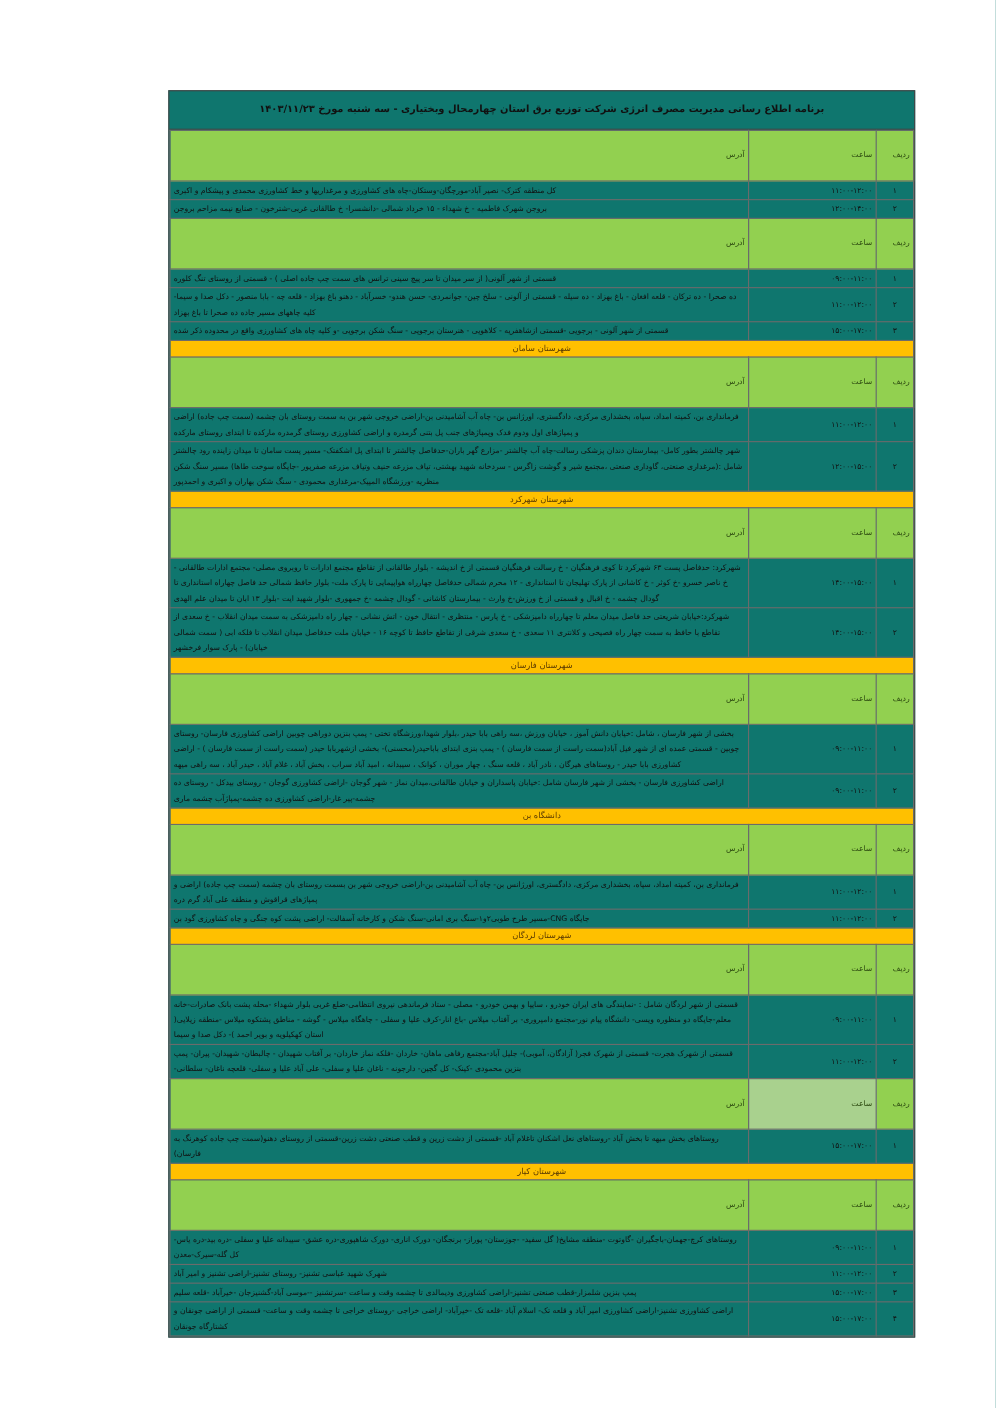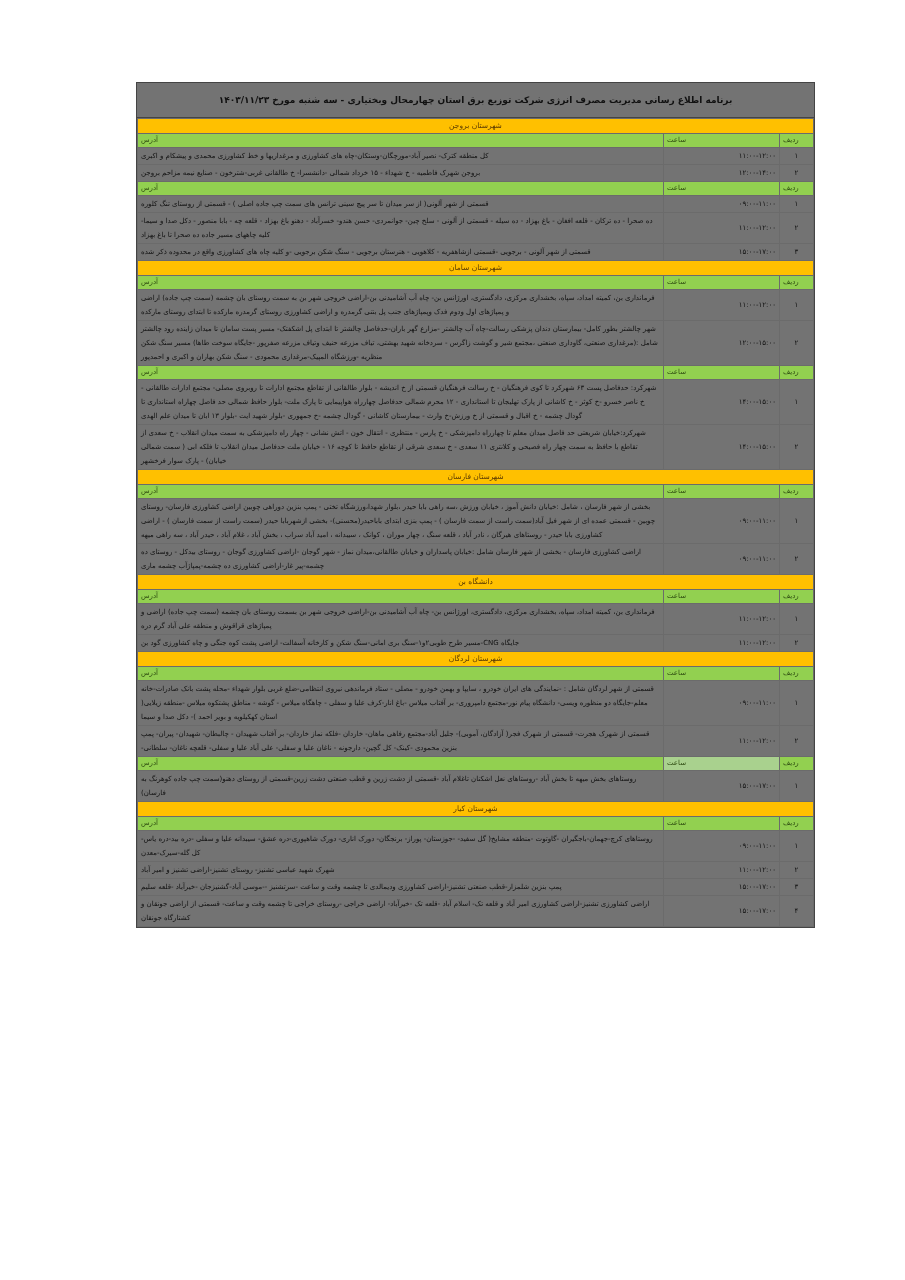--- a/index.html
+++ b/index.html
@@ -1,43 +1,40 @@
 <!DOCTYPE html>
 <html><head>
 <meta charset="utf-8">
 <style>
   html, body { margin:0; padding:0; background:#ffffff; }
   body { width:905px; height:1280px; position:relative; font-family:"DejaVu Sans", sans-serif; }
-  .sheet { position:absolute; left:136px; top:82px; width:677px; border:1px solid #444; background:#737373; direction:rtl; }
+  .sheet { position:absolute; left:153px; top:82px; width:677px; border:1px solid #444; background:#0f766e; direction:rtl; }
   .title { height:34px; display:flex; align-items:center; justify-content:center; font-size:9px; font-weight:bold; color:#111; border-bottom:1px solid #444; }
   table { width:100%; border-collapse:collapse; table-layout:fixed; }
   td { border:1px solid #6b6b6b; font-size:7px; color:#111; padding:1px 3px; line-height:14px; vertical-align:middle; }
   .county td { background:#ffc000; text-align:center; color:#5a3a00; font-size:7.5px; height:14px; padding:0 3px; line-height:14px; }
   .county .county-name-cell { text-align:center; }
-  .hdr td { background:#92d050; text-align:left; color:#2d4a10; font-size:7px; height:13px; padding:0 3px; line-height:13px; }
+  .hdr td { background:#92d050; text-align:right; color:#2d4a10; font-size:7px; height:13px; padding:16px 3px; line-height:13px; }
   .hdr td.pale { background:#a9d18e; }
   td.num { text-align:center; width:34px; }
   td.time { text-align:right; width:116px; direction:ltr; }
   td.addr { text-align:left; }
 </style>
 </head>
 <body>
 
 <div class="sheet">
   <div class="title">برنامه اطلاع رسانی مدیریت مصرف انرژی شرکت توزیع برق استان چهارمحال وبختیاری - سه شنبه مورخ ۱۴۰۳/۱۱/۲۳</div>
   <table id="tbl">
     <colgroup>
         <col style="width:34px">
         <col style="width:116px">
         <col>
       </colgroup>
     <tbody id="tbody">
-        <tr class="county">
-          <td colspan="3" class="county-name-cell">شهرستان بروجن</td>
-        </tr>
         <tr class="hdr">
           <td>ردیف</td>
           <td>ساعت</td>
           <td>آدرس</td>
         </tr>
         <tr>
           <td class="num">۱</td>
           <td class="time">۱۱:۰۰-۱۲:۰۰</td>
           <td class="addr">کل منطقه کترک- نصیر آباد-مورچگان-وستکان-چاه های کشاورزی و مرغداریها و خط کشاورزی محمدی و پیشکام و اکبری</td>
         </tr>
@@ -76,20 +73,23 @@
         </tr>
         <tr>
           <td class="num">۱</td>
           <td class="time">۱۱:۰۰-۱۲:۰۰</td>
           <td class="addr">فرمانداری بن، کمیته امداد، سپاه، بخشداری مرکزی، دادگستری، اورژانس بن- چاه آب آشامیدنی بن-اراضی خروجی شهر بن به سمت روستای بان چشمه (سمت چپ جاده) اراضی و پمپاژهای اول ودوم فدک وپمپاژهای جنب پل بتنی گرمدره و اراضی کشاورزی روستای گرمدره مارکده تا ابتدای روستای مارکده</td>
         </tr>
         <tr>
           <td class="num">۲</td>
           <td class="time">۱۲:۰۰-۱۵:۰۰</td>
           <td class="addr">شهر چالشتر بطور کامل- بیمارستان دندان پزشکی رسالت-چاه آب چالشتر -مزارع گهر باران-حدفاصل چالشتر تا ابتدای پل اشکفتک- مسیر پست سامان تا میدان زاینده رود چالشتر شامل :(مرغداری صنعتی، گاوداری صنعتی ،مجتمع شیر و گوشت زاگرس - سردخانه شهید بهشتی، تیاف مزرعه حنیف وتیاف مزرعه صفرپور -جایگاه سوخت طاها) مسیر سنگ شکن منظریه -ورزشگاه المپیک-مرغداری محمودی - سنگ شکن بهاران و اکبری و احمدپور</td>
+        </tr>
+        <tr class="county">
+          <td colspan="3" class="county-name-cell">شهرستان شهرکرد</td>
         </tr>
         <tr class="hdr">
           <td>ردیف</td>
           <td>ساعت</td>
           <td>آدرس</td>
         </tr>
         <tr>
           <td class="num">۱</td>
           <td class="time">۱۴:۰۰-۱۵:۰۰</td>
           <td class="addr">شهرکرد: حدفاصل پست ۶۳ شهرکرد تا کوی فرهنگیان - خ رسالت فرهنگیان قسمتی از خ اندیشه - بلوار طالقانی از تقاطع مجتمع ادارات تا روبروی مصلی- مجتمع ادارات طالقانی - خ ناصر خسرو -خ کوثر - خ کاشانی از پارک تهلیجان تا استانداری - ۱۲ محرم شمالی حدفاصل چهارراه هواپیمایی تا پارک ملت- بلوار حافظ شمالی حد فاصل چهاراه استانداری تا گودال چشمه - خ اقبال و قسمتی از خ ورزش-خ وارث - بیمارستان کاشانی - گودال چشمه -خ جمهوری -بلوار شهید ایت -بلوار ۱۳ ابان تا میدان علم الهدی</td>

